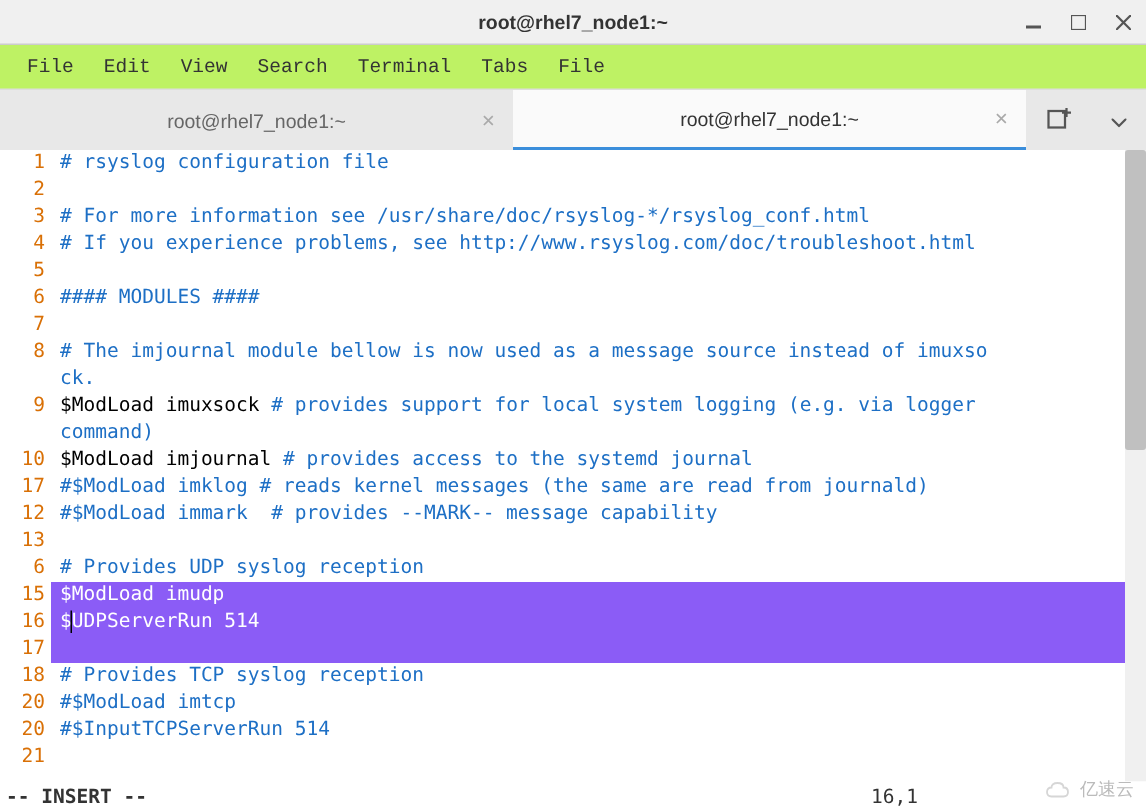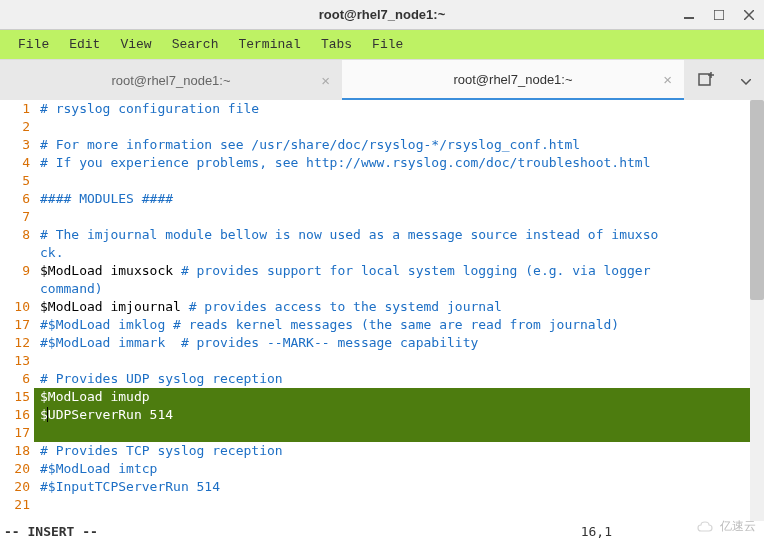--- a/index.html
+++ b/index.html
@@ -18,21 +18,21 @@
 .tab.active { background: #fafafa; color: #333; border-bottom: 2px solid #3b8edb; }
 .tab-close { position: absolute; right: 12px; color: #aaa; font-size: 15px; }
 .tab-actions { width: 80px; display: flex; align-items: center; justify-content: space-around; }
 .tab-action-btn { color: #555; cursor: pointer; font-size: 14px; }
 
 .editor { position: relative; height: 421px; overflow: hidden; background: #fff; font-family: "DejaVu Sans Mono", monospace; font-size: 13px; line-height: 18px; }
 .gutter { position: absolute; left: 0; top: 0; width: 34px; background: #fff; text-align: right; padding-right: 4px; color: #d97006; }
 .gutter .ln { height: 18px; }
 .code { position: absolute; left: 34px; right: 14px; top: 0; white-space: pre; }
 .code-line { height: 18px; padding-left: 6px; }
-.code-line.sel { background: #4d7c0f; color: #fff; }
+.code-line.sel { background: #8b5cf6; color: #fff; }
 .comment { color: #1d6fc5; }
 .normal { color: #000000; }
 .sel .comment, .sel .normal { color: #fff; }
 .cursor-caret { display: inline-block; width: 1px; height: 15px; background: #000; vertical-align: text-bottom; margin-left: -1px; }
 
 .scrollbar { position: absolute; right: 0; top: 0; width: 14px; height: 100%; background: #f0f0f0; }
 .scrollbar-thumb { width: 100%; height: 200px; background: #c0c0c0; border-radius: 2px; }
 
 .statusbar { height: 20px; display: flex; align-items: center; font-family: monospace; font-size: 13px; padding: 0 4px; color: #333; }
 .statusbar .mode { font-weight: bold; text-align: center; }

